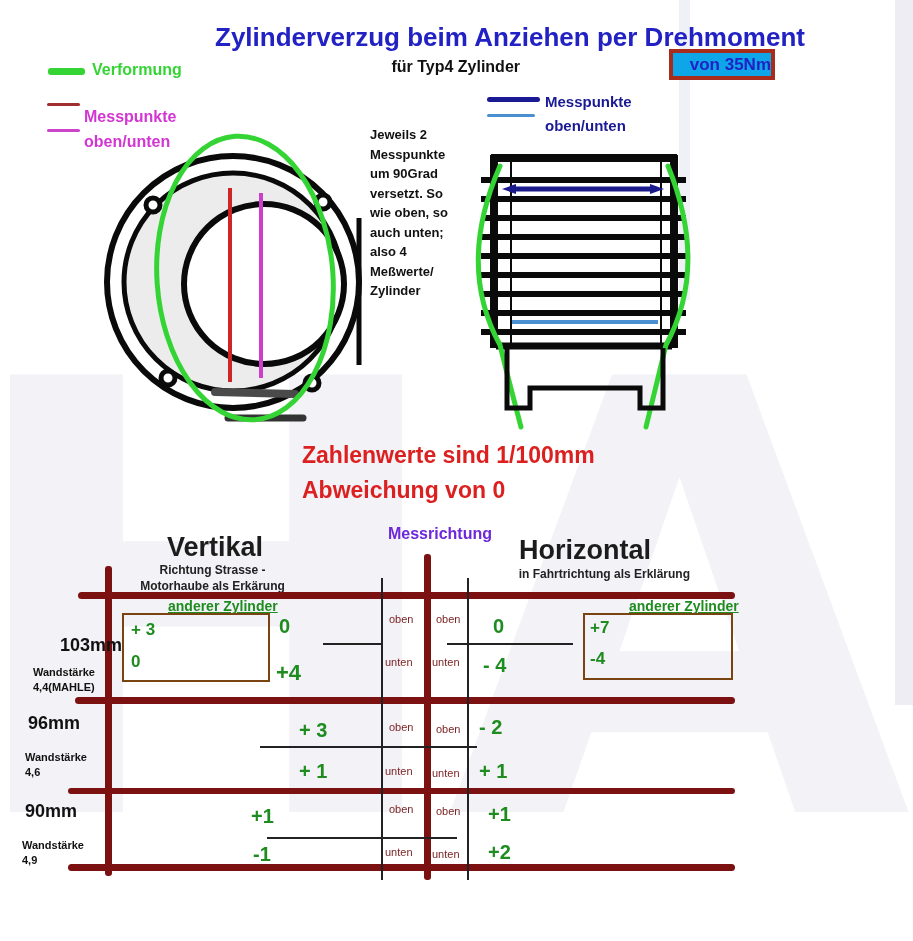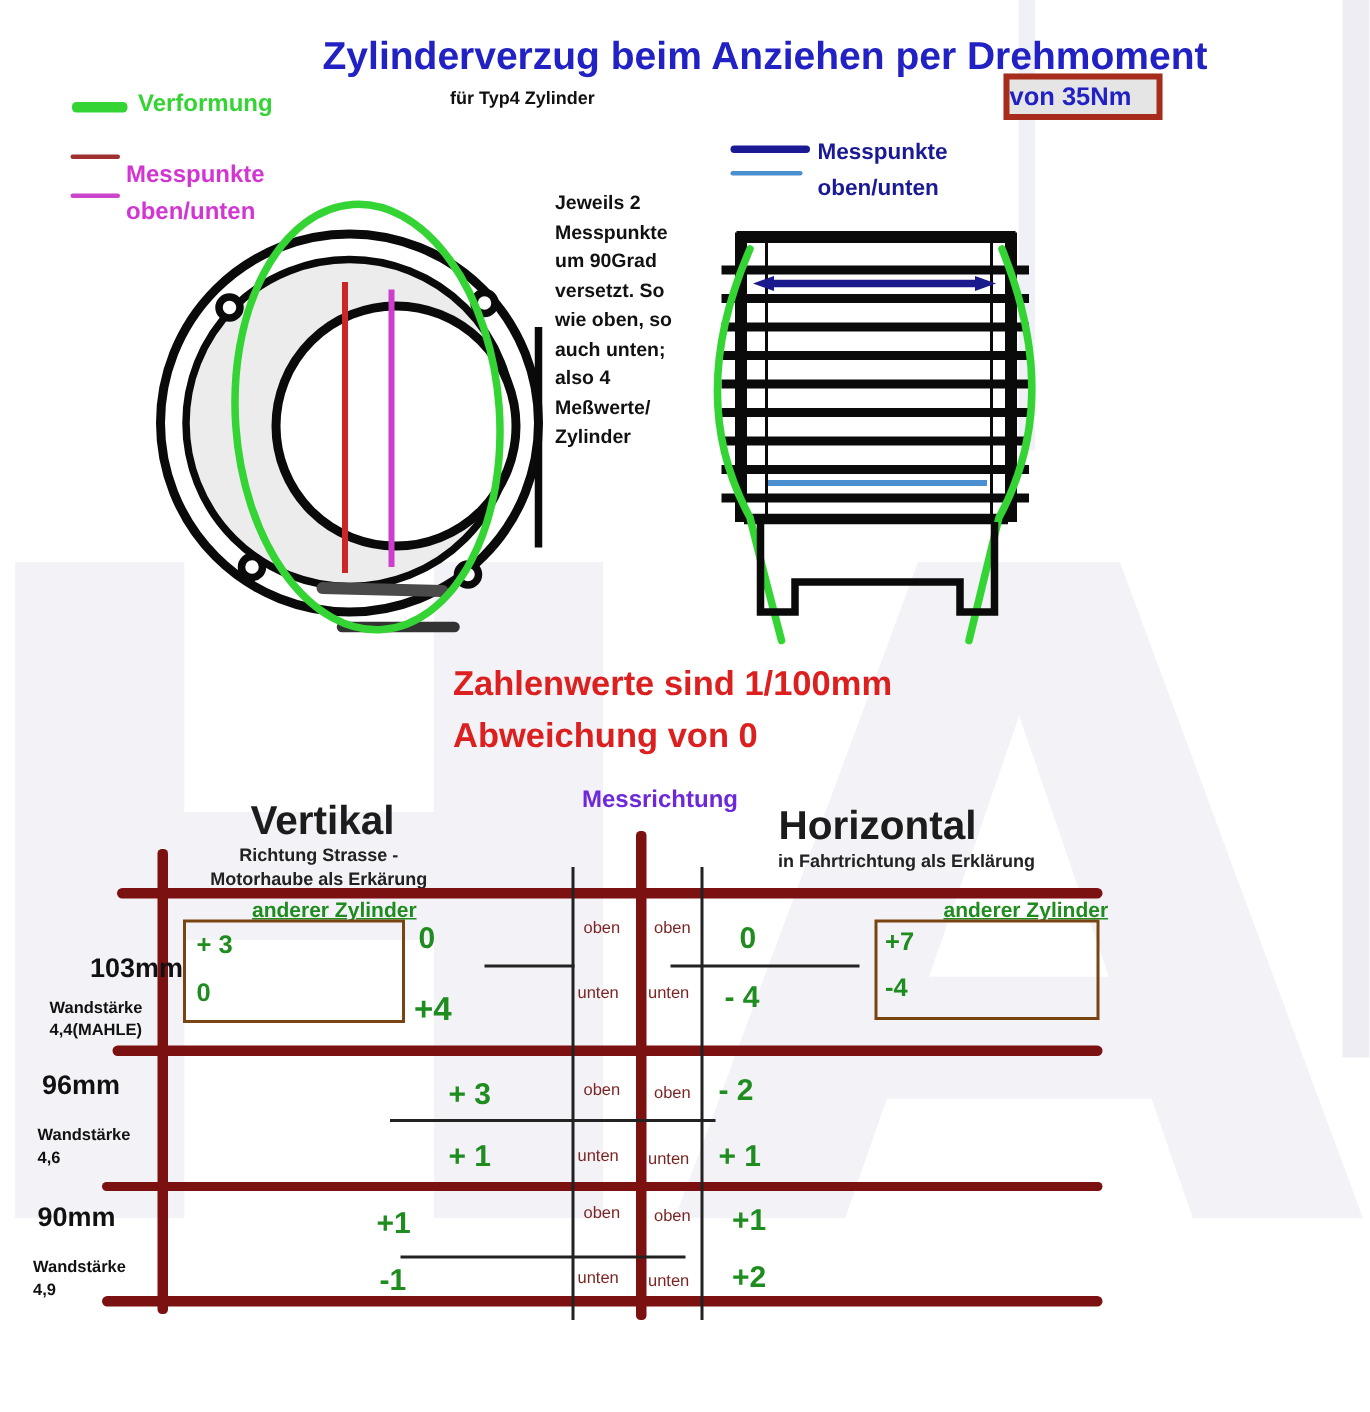--- a/index.html
+++ b/index.html
@@ -20,25 +20,25 @@
     font-size:600px; font-weight:bold; color:#f2f2f7;
     letter-spacing:-10px; z-index:0; user-select:none;
   }
   .gray-band { position:absolute; background:#ededf3; z-index:0; }
 
   .z { z-index:2; }
 
   
   #title { left:150px; top:22px; width:720px; text-align:center;
     font-size:26px; font-weight:bold; color:#2121c4; }
-  #subtitle { left:300px; top:58px; width:220px; text-align:left;
-    font-size:12px; font-weight:bold; color:#111; }
+  #subtitle { left:300px; top:58px; width:220px; text-align:right;
+    font-size:16px; font-weight:bold; color:#111; }
   #torque-badge { left:669px; top:49px; width:106px; height:31px;
     border:4px solid #a82c1c; color:#2121c4; font-size:17px; font-weight:bold;
-    text-align:left; line-height:24px; background:#e5e5e5; }
+    text-align:right; line-height:24px; background:#0ea5e9; }
 
   
   .leg-line { position:absolute; border-radius:3px; }
   #verformung-label { left:92px; top:61px; font-size:16px; font-weight:bold; color:#35d435; }
   #messpunkte-left { left:84px; top:104px; font-size:16px; font-weight:bold;
     color:#d335d3; line-height:25px; }
   #messpunkte-right { left:545px; top:90px; font-size:15px; font-weight:bold;
     color:#1a1a94; line-height:24px; }
 
   

